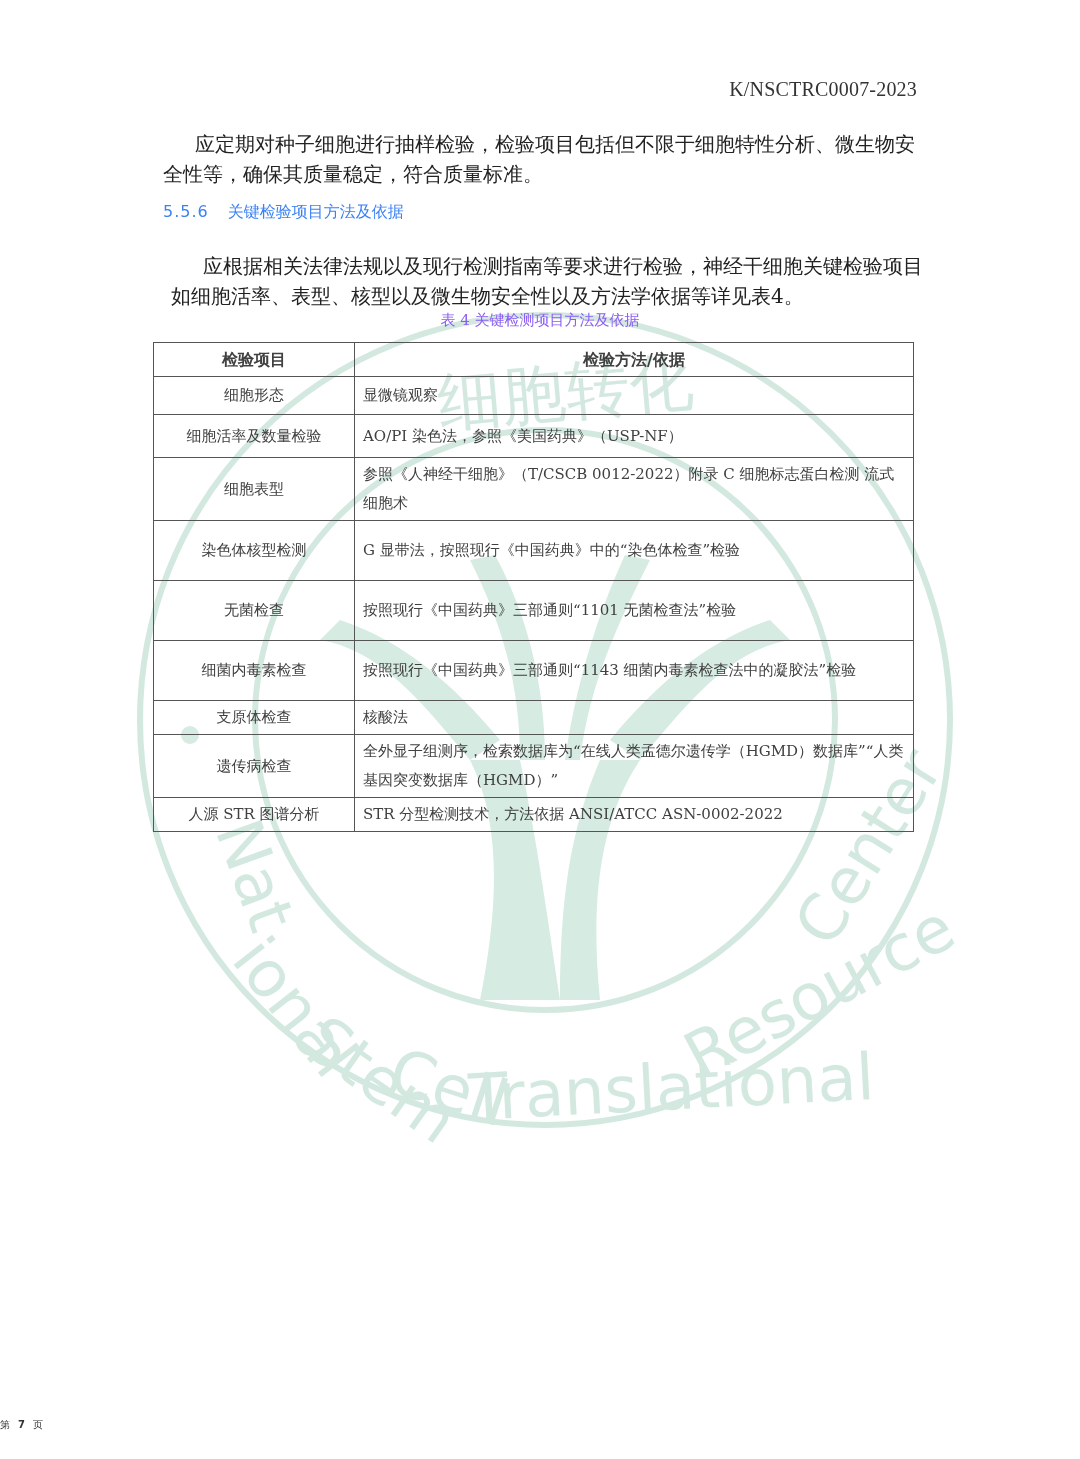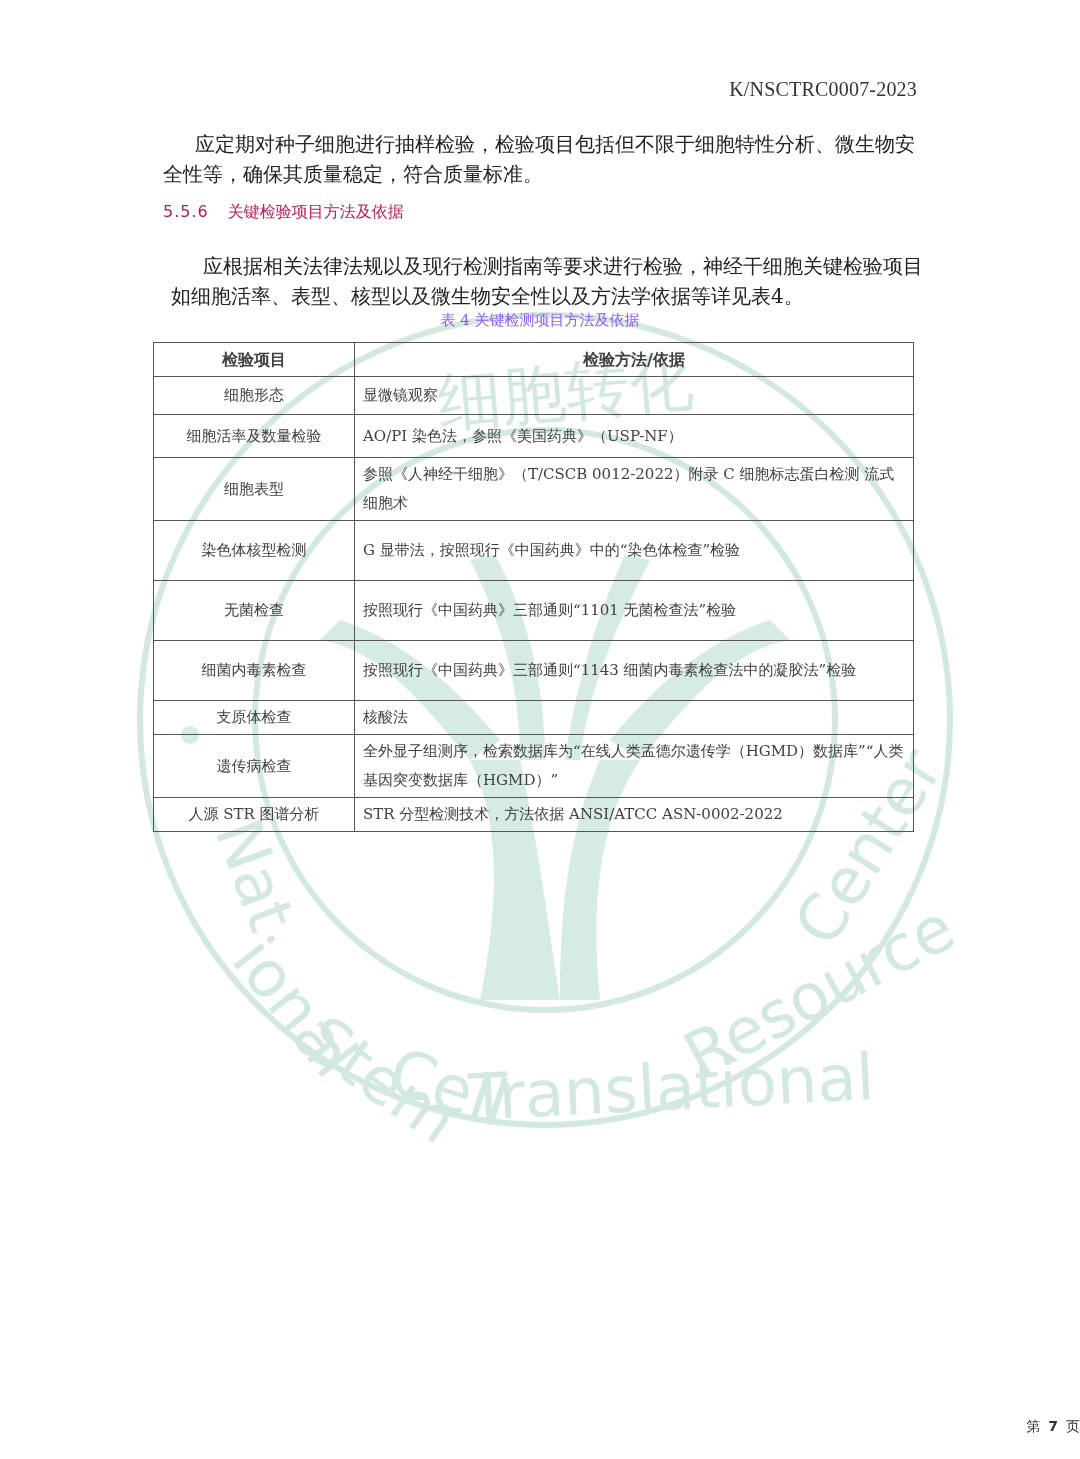--- a/index.html
+++ b/index.html
@@ -13,37 +13,37 @@
     position:absolute; right:163px; top:78px; font-family:"Liberation Serif", serif;
     font-size:20px; color:#333; letter-spacing:0.2px;
   }
   .para {
     position:absolute; left:163px; width:752px; font-size:20px; line-height:30px;
     text-indent:32px; color:#222; text-align:justify;
   }
   .p1 { top:129px; }
   .p2 { top:243px; }
   .section-heading {
-    position:absolute; left:163px; top:202px; font-size:16px; color:#be185d;
+    position:absolute; left:163px; top:202px; font-size:16px; color:#3b82f6;
     font-family:"DejaVu Sans", sans-serif;
   }
   .section-heading .num { margin-right:14px; letter-spacing:1px; }
   .table-caption {
     position:absolute; left:0; width:1080px; top:311px; text-align:center; font-size:15px; color:#8b5cf6;
   }
   table.spec {
     position:absolute; left:153px; top:342px; width:761px; border-collapse:collapse;
     font-size:15px; color:#404040; background:transparent;
   }
   table.spec th, table.spec td { border:1px solid #555; padding:2px 8px; line-height:29px; }
   table.spec th { font-weight:bold; text-align:center; height:28px; font-size:16px; }
   table.spec td.item { text-align:center; width:192px; padding:0 4px; }
   table.spec td.method { text-align:left; }
   .page-footer {
-    position:absolute; left:0; width:1080px; top:1418px; text-align:right; font-size:14px; color:#333;
+    position:absolute; left:0; width:1080px; top:1418px; text-align:left; font-size:10px; color:#333;
   }
   .page-footer .n { font-weight:bold; margin:0 8px; font-family:"DejaVu Sans", sans-serif; }
 </style>
 </head>
 <body>
 
 <svg class="watermark" viewBox="0 0 1080 1459" xmlns="http://www.w3.org/2000/svg">
   <g fill="none" stroke="#d3e9df" stroke-width="6">
     <circle cx="545" cy="720" r="405"></circle>
     <circle cx="545" cy="720" r="290"></circle>

